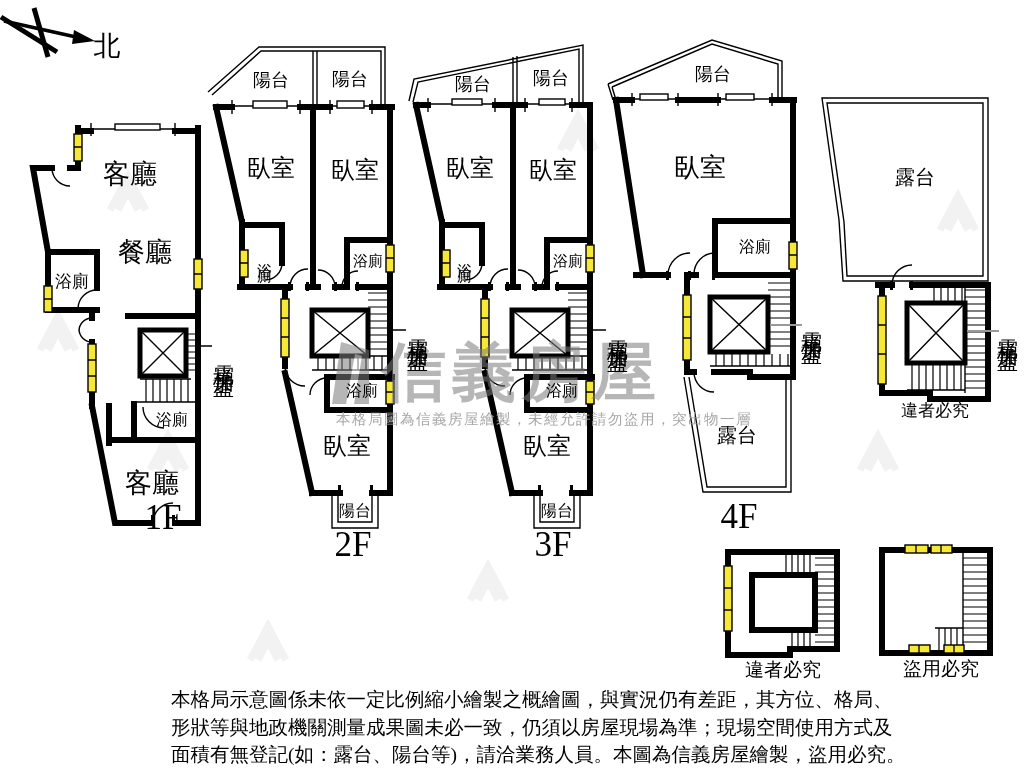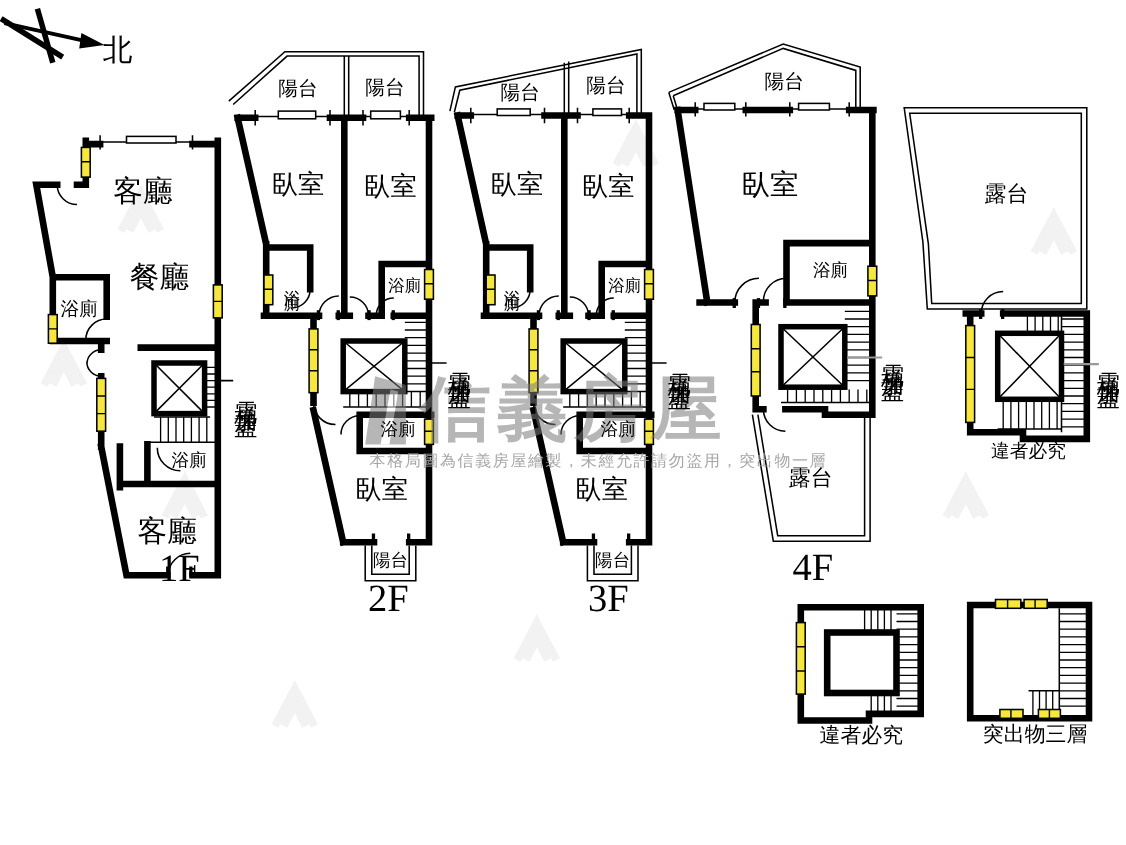--- a/index.html
+++ b/index.html
@@ -281,16 +281,21 @@
   <div class="lbl" style="left:700px;top:168px;font-size:26px">臥室</div>
   <div class="lbl" style="left:755px;top:247px;font-size:16px">浴廁</div>
   <div class="lbl v" style="left:811px;top:323px;font-size:21px">電梯加蓋</div>
   <div class="lbl" style="left:737px;top:435px;font-size:20px">露台</div>
   <div class="lbl fl" style="left:739px;top:516px">4F</div>
 
   <div class="lbl" style="left:915px;top:177px;font-size:20px">露台</div>
   <div class="lbl v" style="left:1007px;top:330px;font-size:21px">電梯加蓋</div>
   <div class="lbl" style="left:935px;top:410px;font-size:17px">違者必究</div>
   <div class="lbl" style="left:783px;top:669px;font-size:19px">違者必究</div>
-  <div class="lbl" style="left:941px;top:668px;font-size:19px">突出物三層</div>
-
+  <div class="lbl" style="left:941px;top:668px;font-size:19px">盜用必究</div>
+
+  <div class="disclaimer">
+    <div>本格局示意圖係未依一定比例縮小繪製之概繪圖，與實況仍有差距，其方位、格局、</div>
+    <div>形狀等與地政機關測量成果圖未必一致，仍須以房屋現場為準；現場空間使用方式及</div>
+    <div>面積有無登記(如：露台、陽台等)，請洽業務人員。本圖為信義房屋繪製，盜用必究。</div>
+  </div>
 
 </div>
 
 </body></html>

